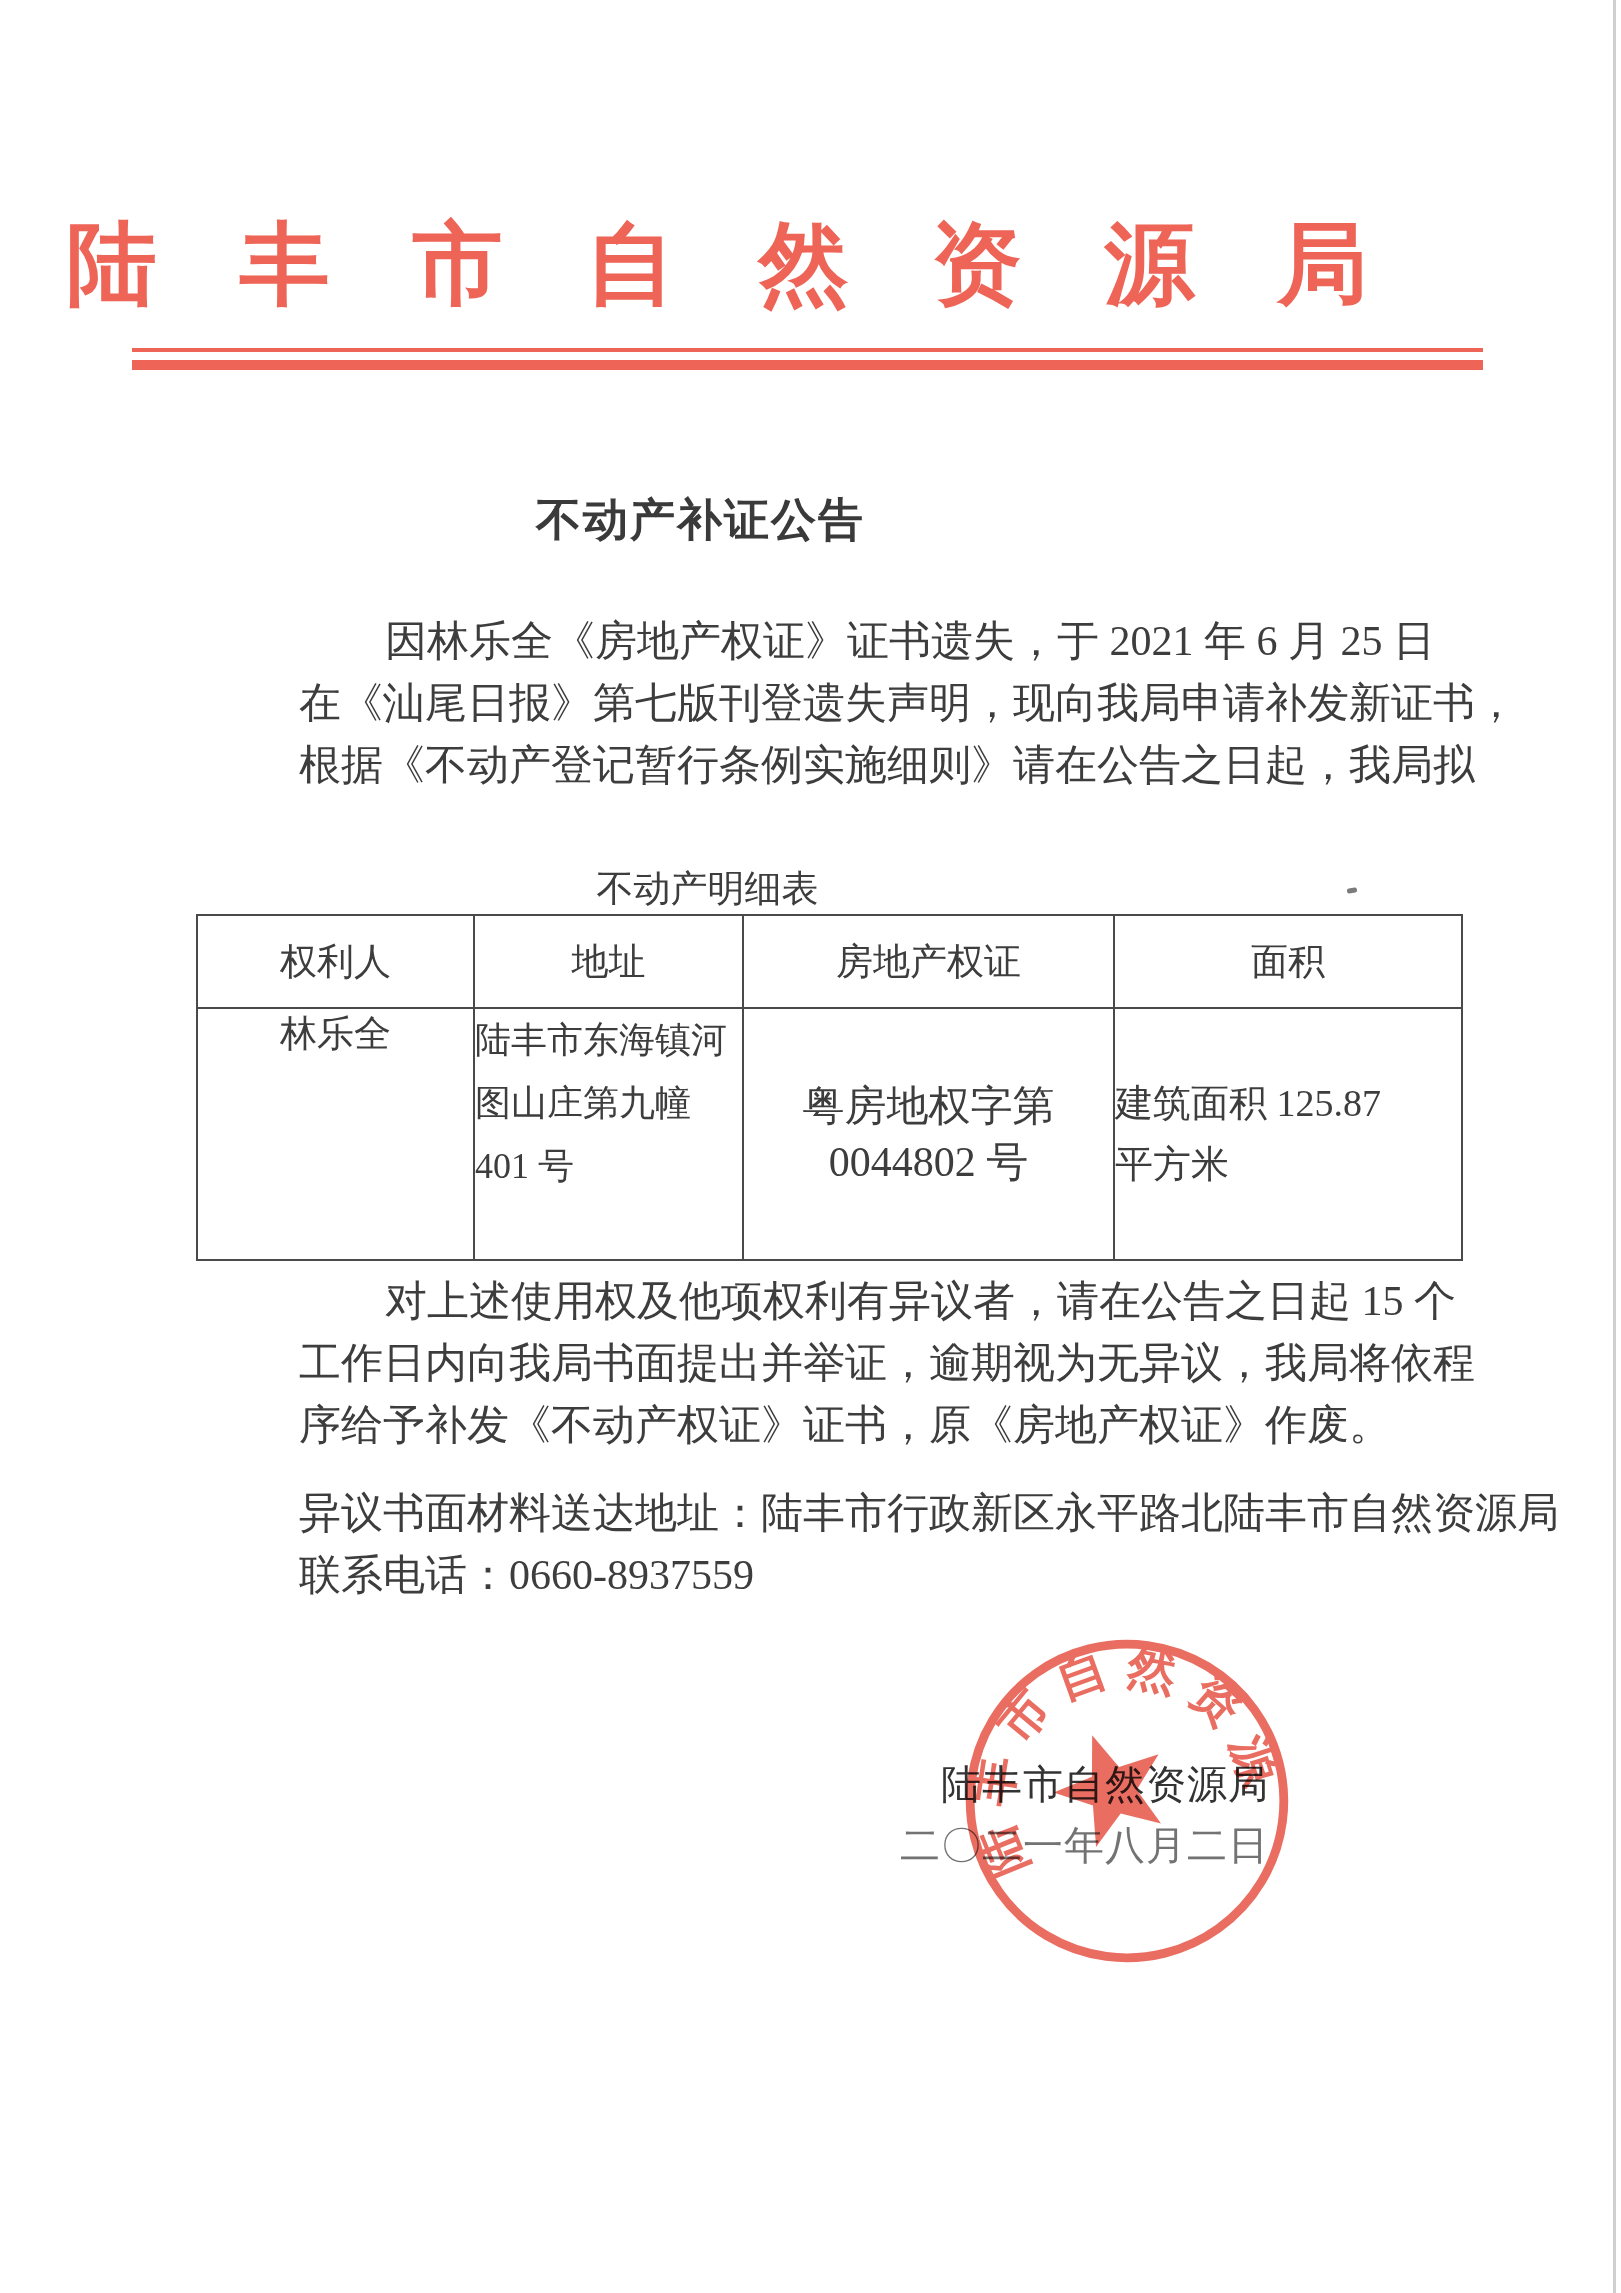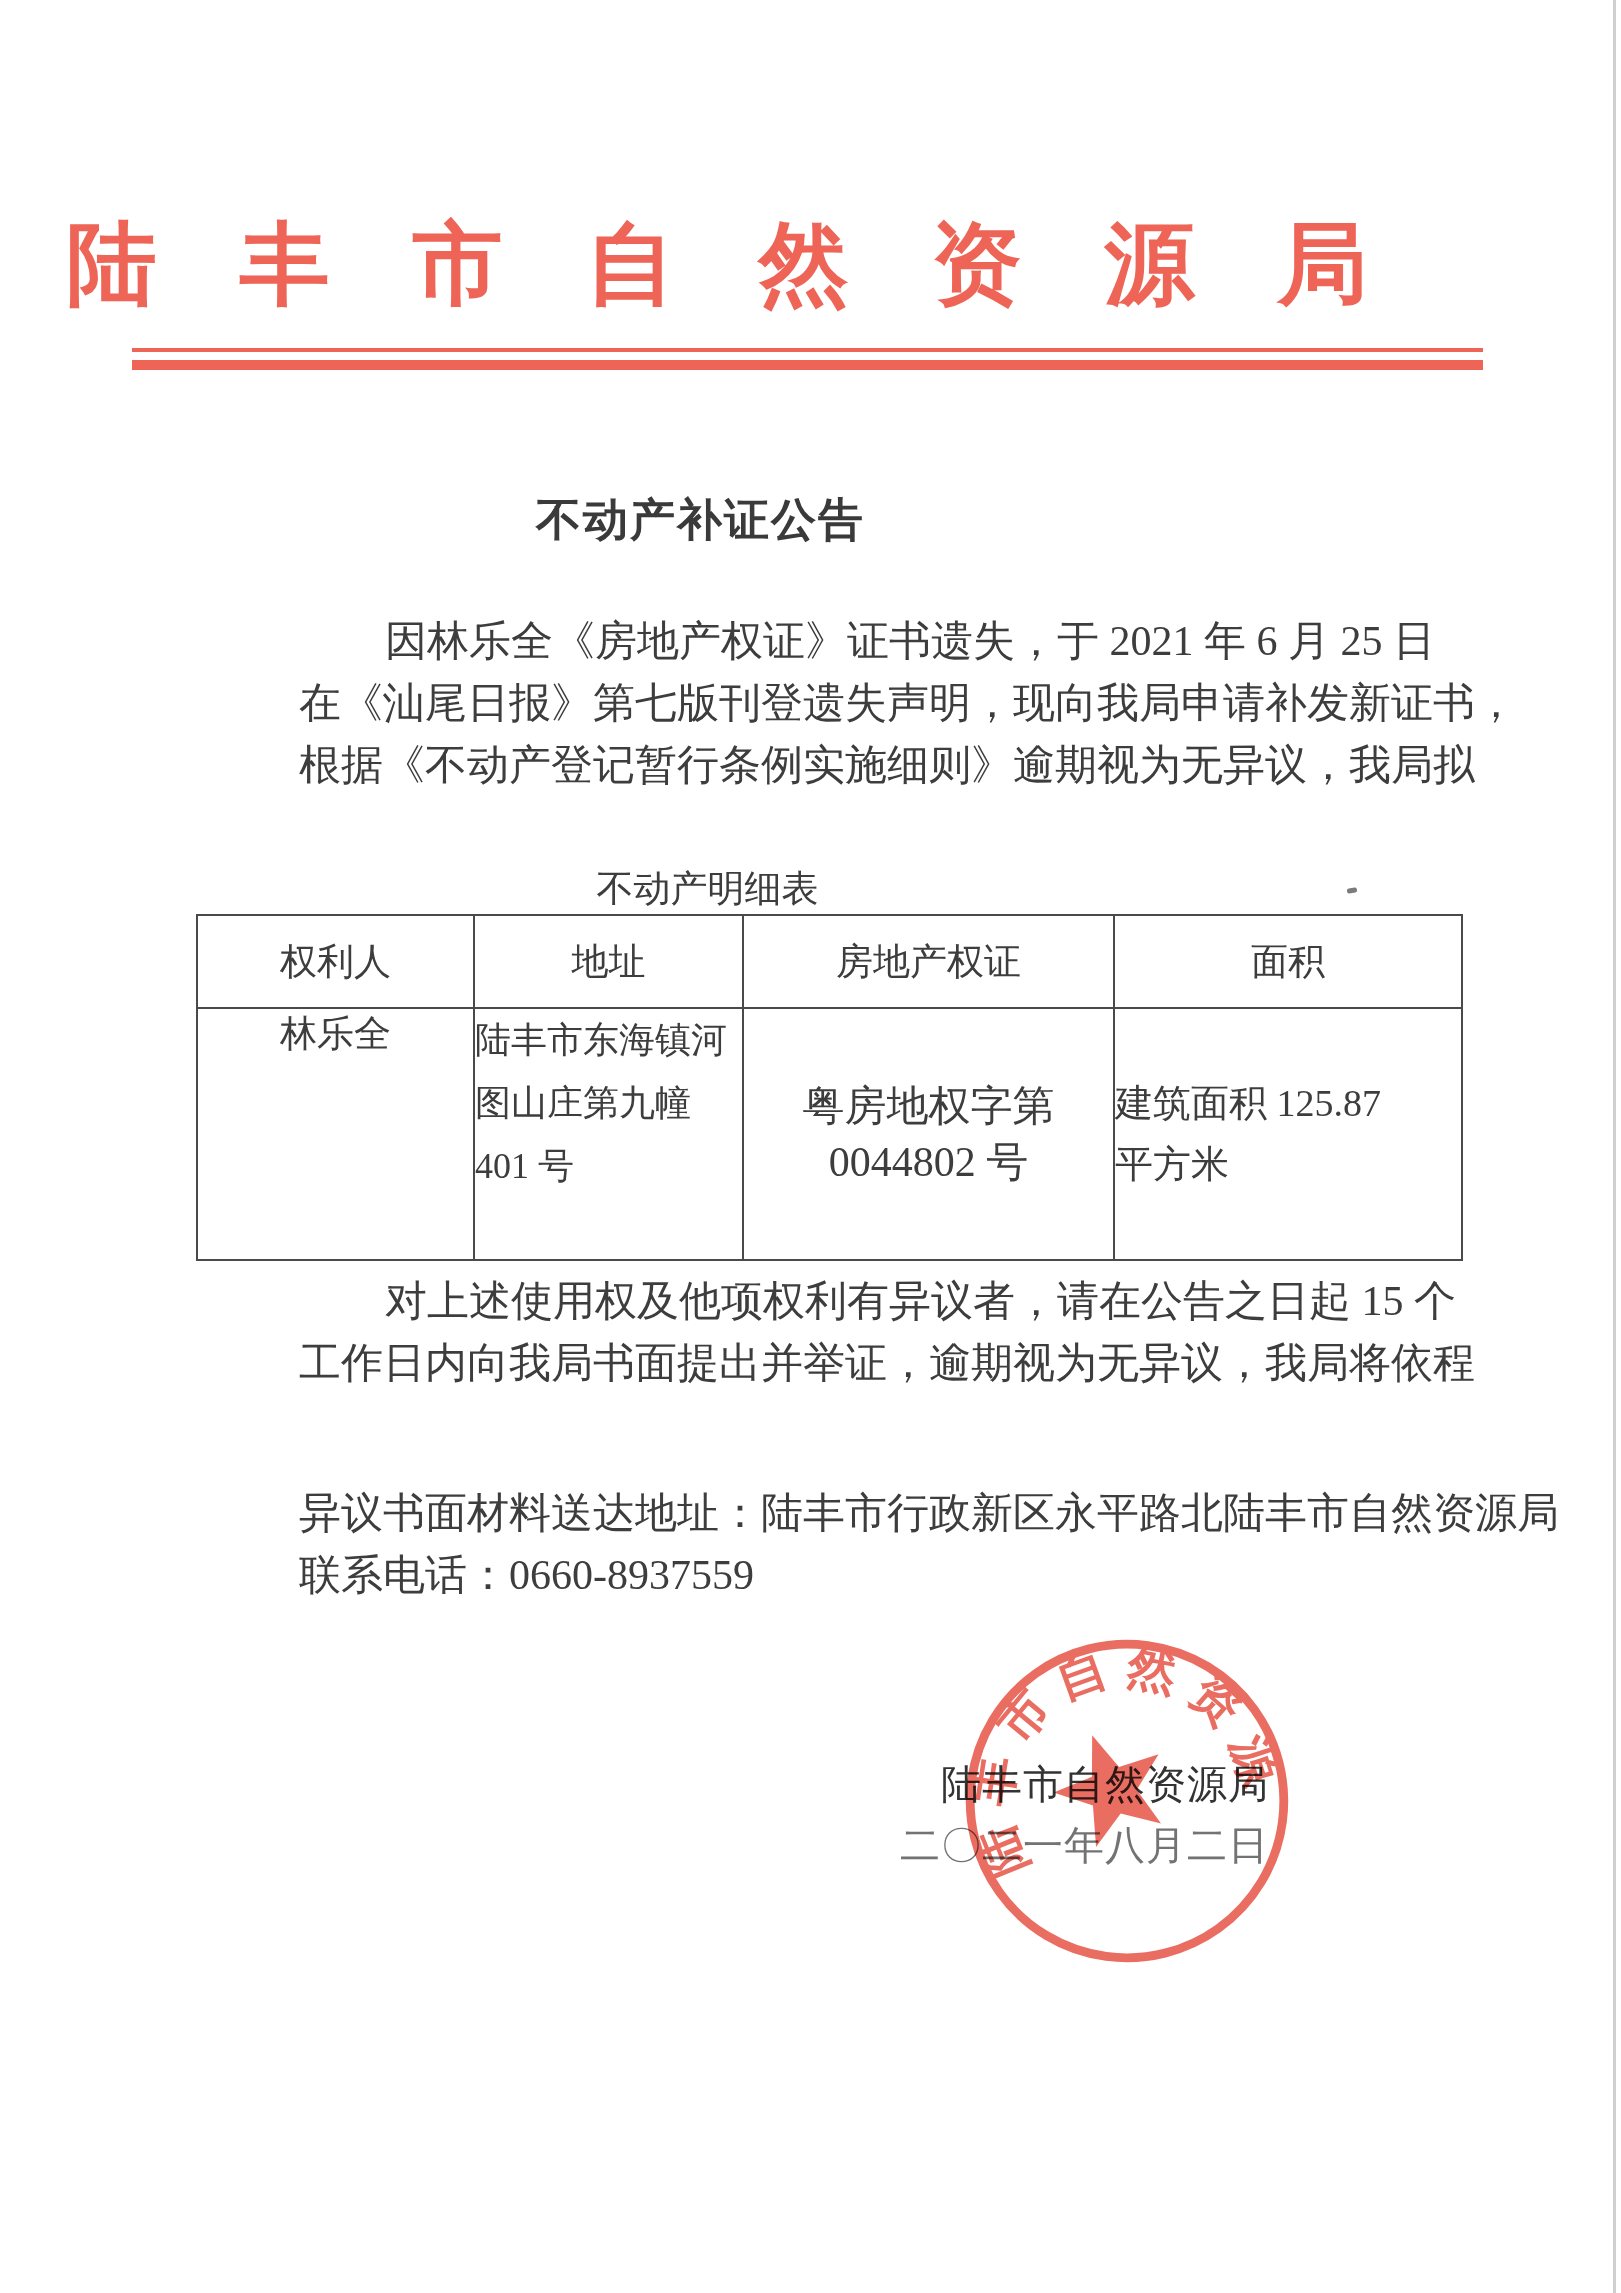--- a/index.html
+++ b/index.html
@@ -100,21 +100,21 @@
 
   <div class="agency-head">陆丰市自然资源局</div>
   <div class="rule rule-thin"></div>
   <div class="rule rule-thick"></div>
 
   <div class="doc-title">不动产补证公告</div>
 
   <div class="para p-intro">
     <div class="line indent">因林乐全《房地产权证》证书遗失，于 2021 年 6 月 25 日</div>
     <div class="line">在《汕尾日报》第七版刊登遗失声明，现向我局申请补发新证书，</div>
-    <div class="line">根据《不动产登记暂行条例实施细则》逾期视为无异议，我局拟</div>
+    <div class="line">根据《不动产登记暂行条例实施细则》请在公告之日起，我局拟</div>
   </div>
 
   <div class="tbl-caption">不动产明细表</div>
 
   <table class="detail">
     <tbody>
         <tr class="hdr">
       <th class="c1">权利人</th>
       <th class="c2">地址</th>
       <th class="c3">房地产权证</th>
@@ -132,20 +132,21 @@
         <div>建筑面积 125.87</div>
         <div>平方米</div>
       </td>
     </tr>
   </tbody>
     </table>
 
   <div class="para p-objection">
     <div class="line indent">对上述使用权及他项权利有异议者，请在公告之日起 15 个</div>
     <div class="line">工作日内向我局书面提出并举证，逾期视为无异议，我局将依程</div>
+    <div class="line">序给予补发《不动产权证》证书，原《房地产权证》作废。</div>
   </div>
 
   <div class="para p-contact">
     <div class="line">异议书面材料送达地址：陆丰市行政新区永平路北陆丰市自然资源局</div>
     <div class="line">联系电话：0660-8937559</div>
   </div>
 
   <div class="sig-name">陆丰市自然资源局</div>
   <div class="sig-date">二〇二一年八月二日</div>
 

